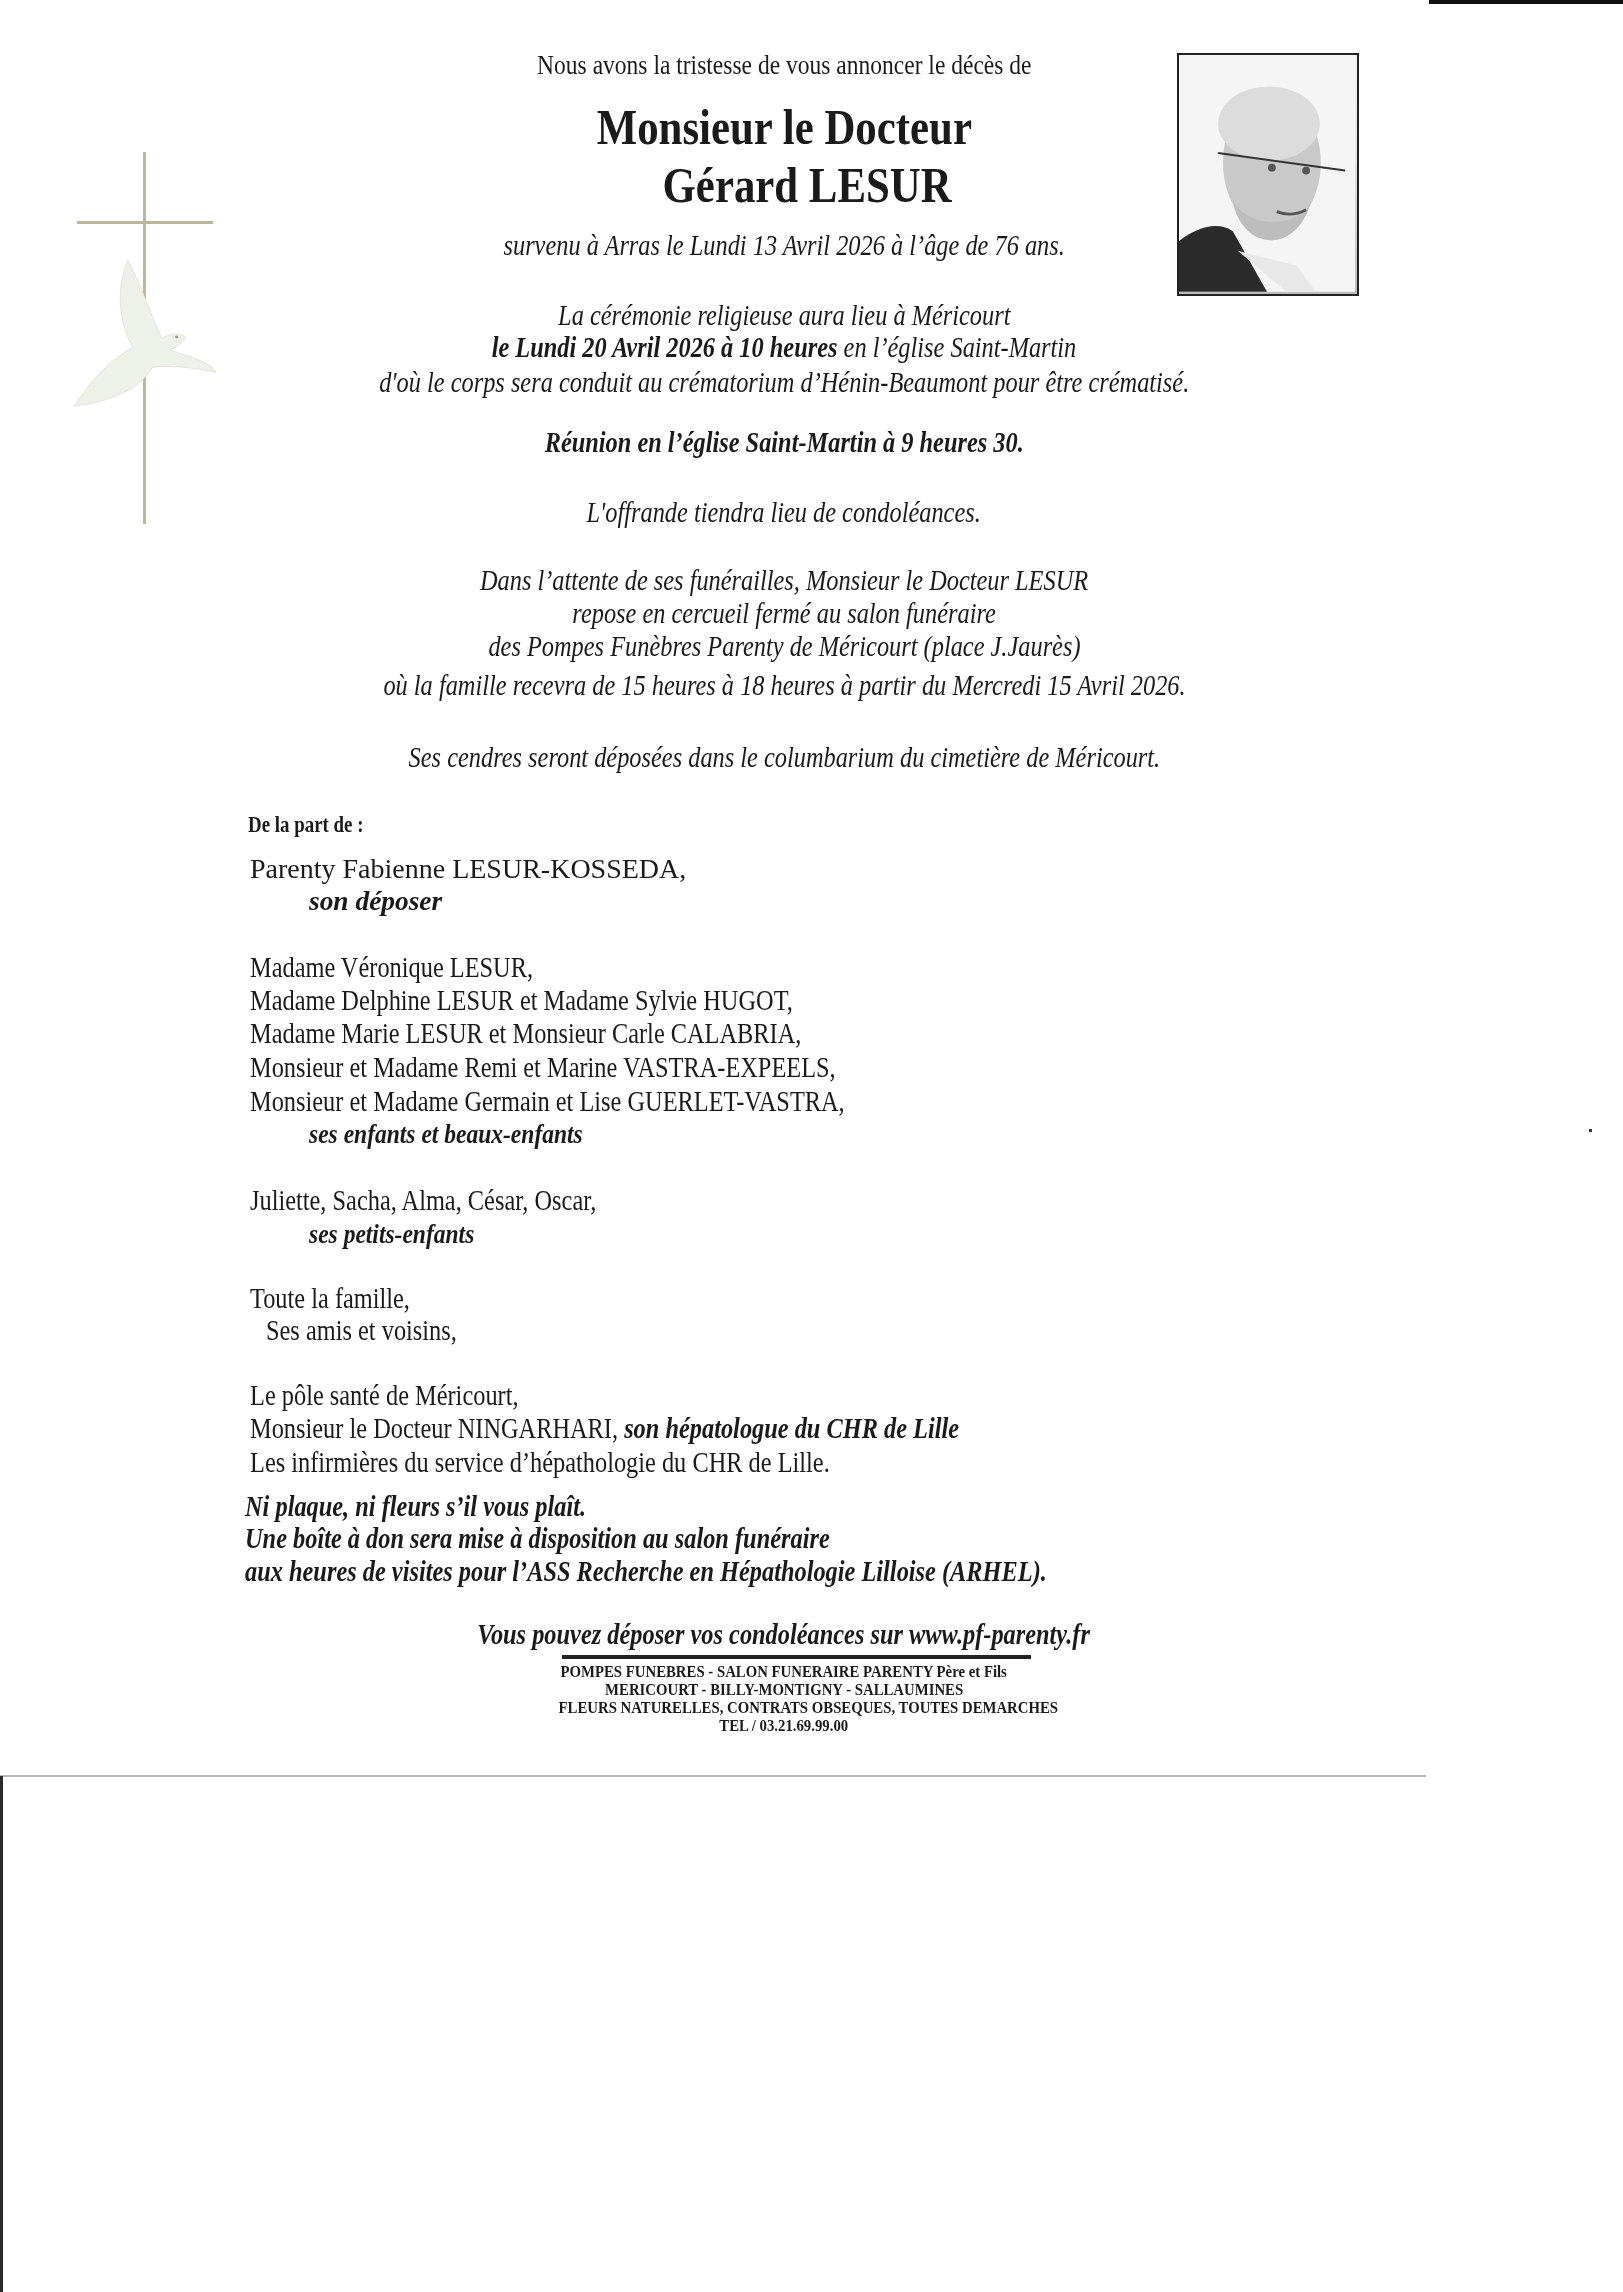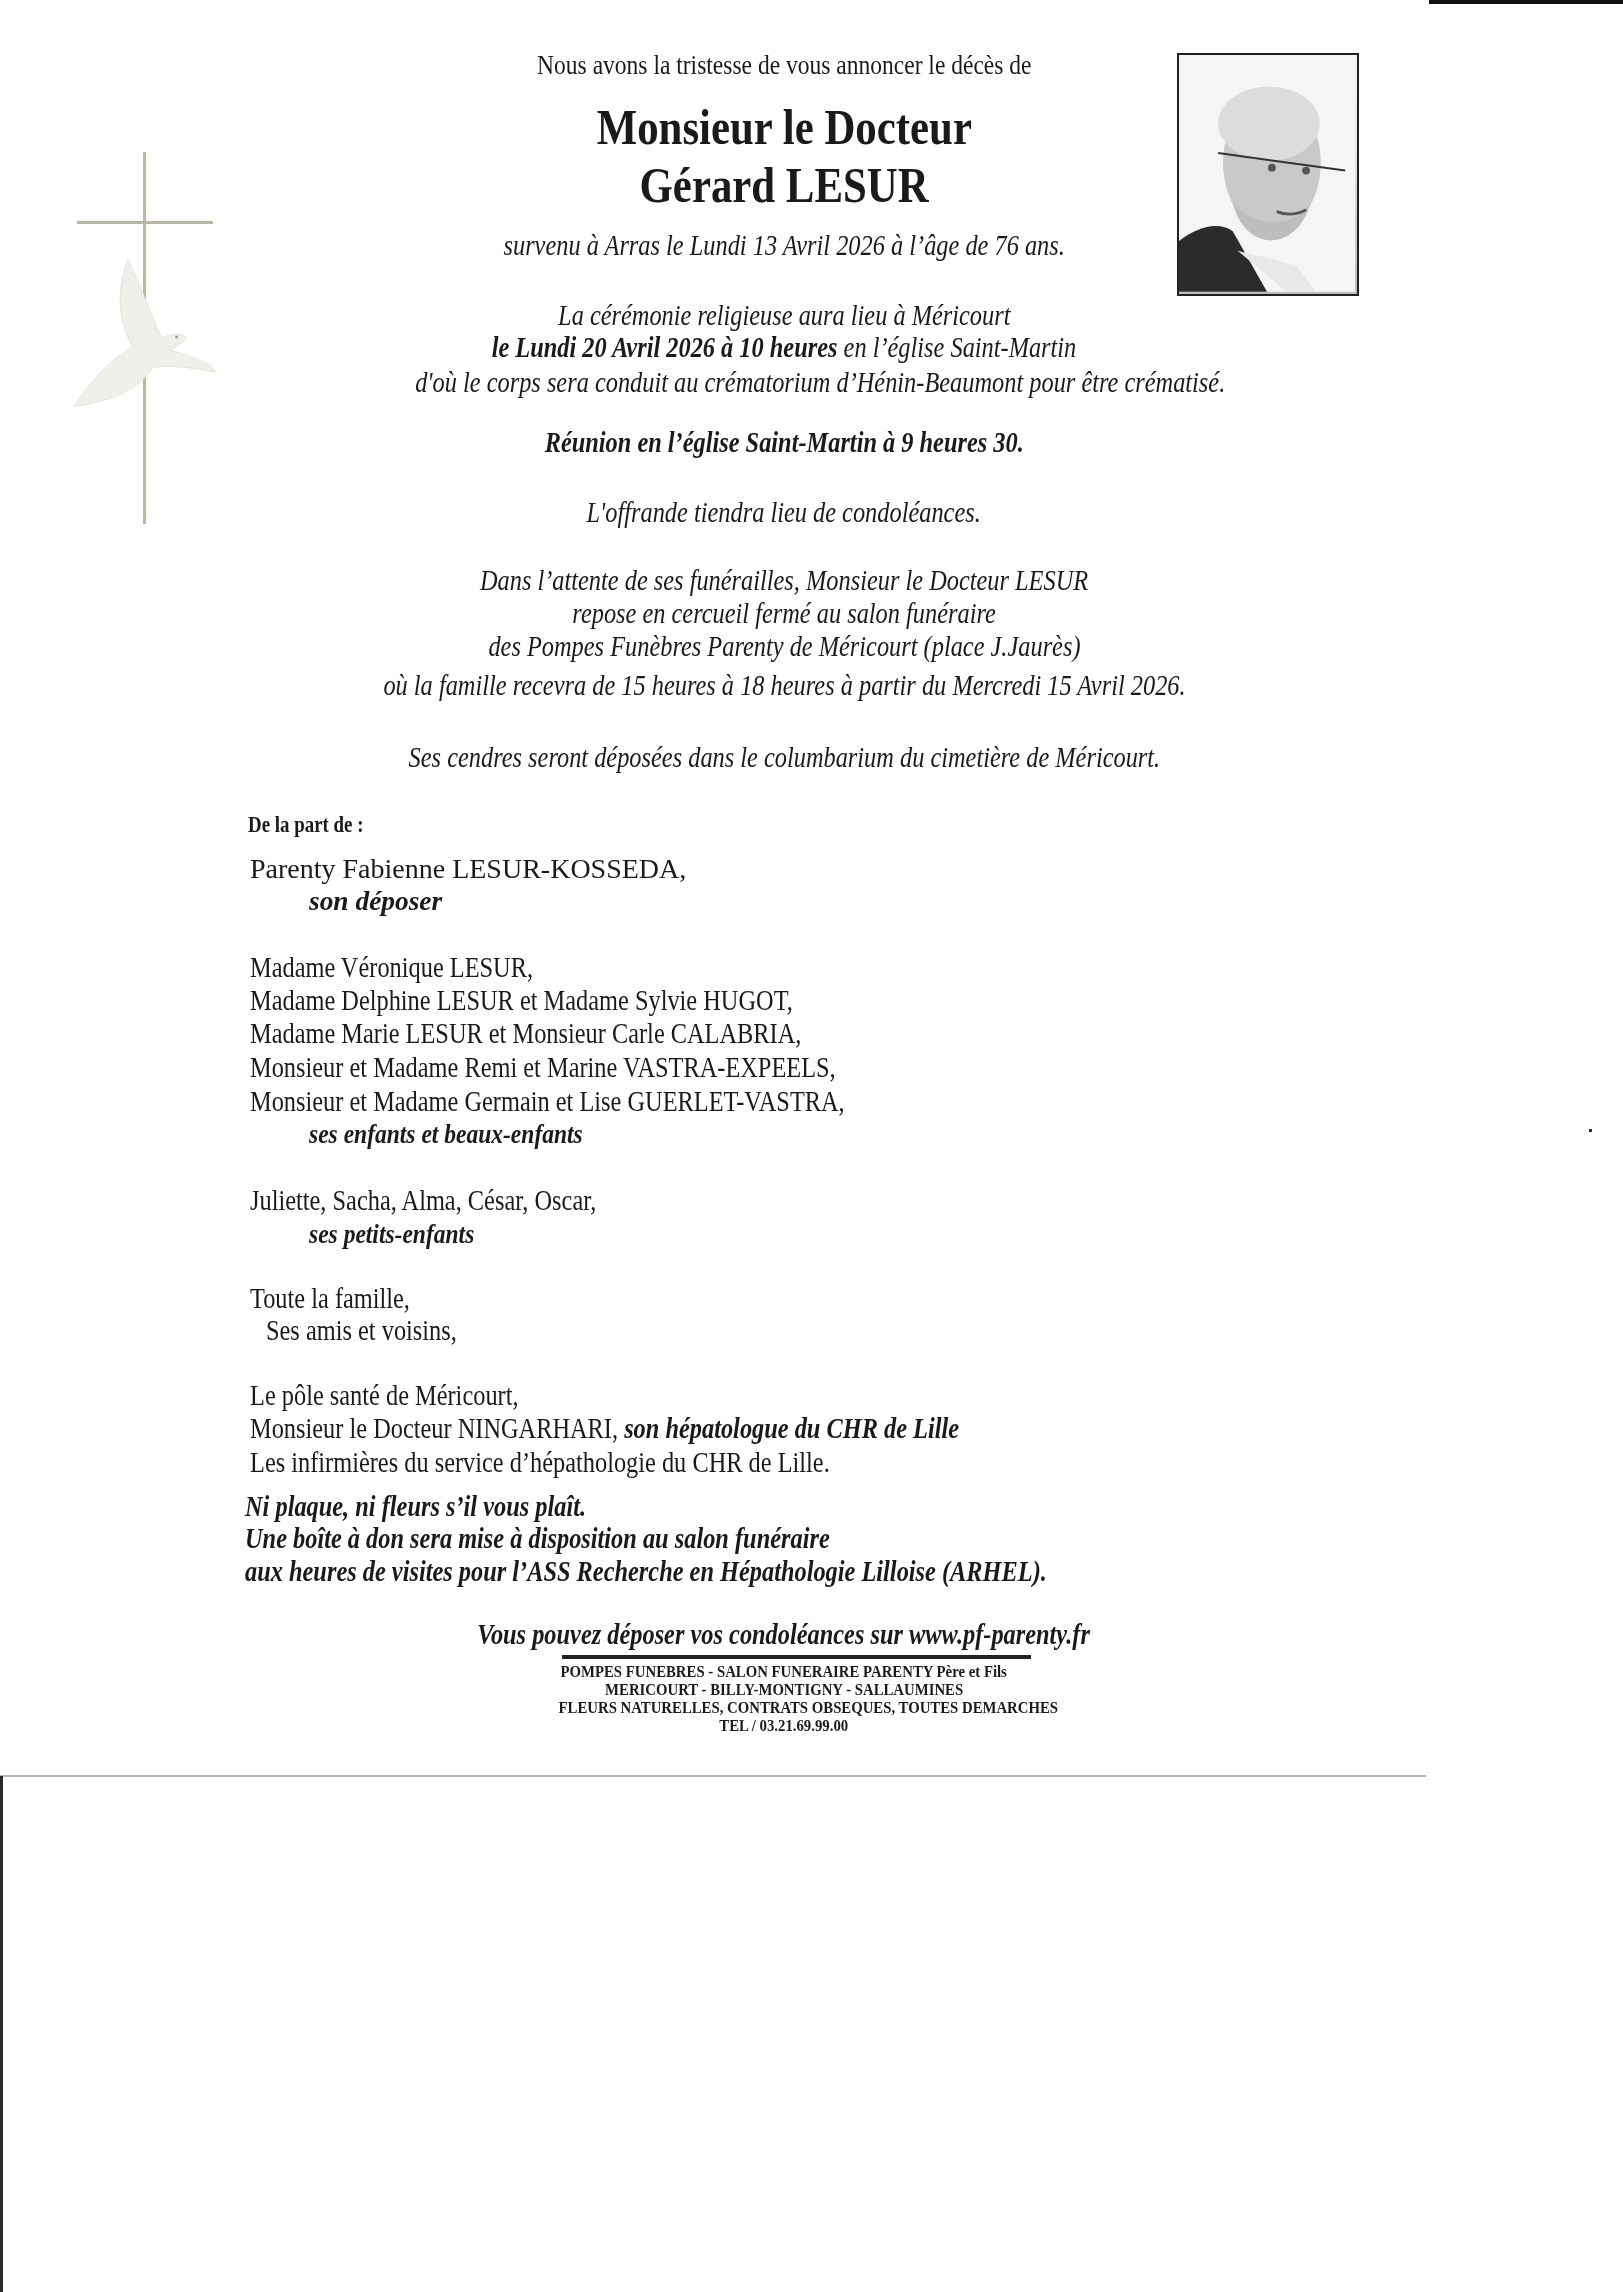--- a/index.html
+++ b/index.html
@@ -51,34 +51,34 @@
     <path d="M60 200 L110 242 L140 242 L120 215 Z" fill="#e8e8e8"></path>
   </svg>
 </div>
 
 <div class="line center" style="top:51px;font-size:28px;">
   <span class="cond">Nous avons la tristesse de vous annoncer le décès de</span>
 </div>
 <div class="line center b" style="top:102px;font-size:51px;">
   <span class="cond">Monsieur le Docteur</span>
 </div>
-<div class="line center b" style="top:160px;font-size:51px;">
+<div class="line center b" style="top:160px;font-size:51px;padding-left:23px;">
   <span class="cond">Gérard LESUR</span>
 </div>
 <div class="line center it" style="top:231px;font-size:29px;">
   <span class="cond">survenu à Arras le Lundi 13 Avril 2026 à l’âge de 76 ans.</span>
 </div>
 
 <div class="line center it" style="top:301px;font-size:29px;">
   <span class="cond">La cérémonie religieuse aura lieu à Méricourt</span>
 </div>
 <div class="line center it" style="top:333px;font-size:29px;">
   <span class="cond"><span class="b">le Lundi 20 Avril 2026 à 10 heures</span><span> en l’église Saint-Martin</span></span>
 </div>
-<div class="line center it" style="top:368px;font-size:29px;padding-left:36px;">
+<div class="line center it" style="top:368px;font-size:29px;">
   <span class="cond">d'où le corps sera conduit au crématorium d’Hénin-Beaumont pour être crématisé.</span>
 </div>
 <div class="line center it b" style="top:428px;font-size:29px;">
   <span class="cond">Réunion en l’église Saint-Martin à 9 heures 30.</span>
 </div>
 <div class="line center it" style="top:498px;font-size:29px;">
   <span class="cond">L'offrande tiendra lieu de condoléances.</span>
 </div>
 <div class="line center it" style="top:566px;font-size:29px;">
   <span class="cond">Dans l’attente de ses funérailles, Monsieur le Docteur LESUR</span>

